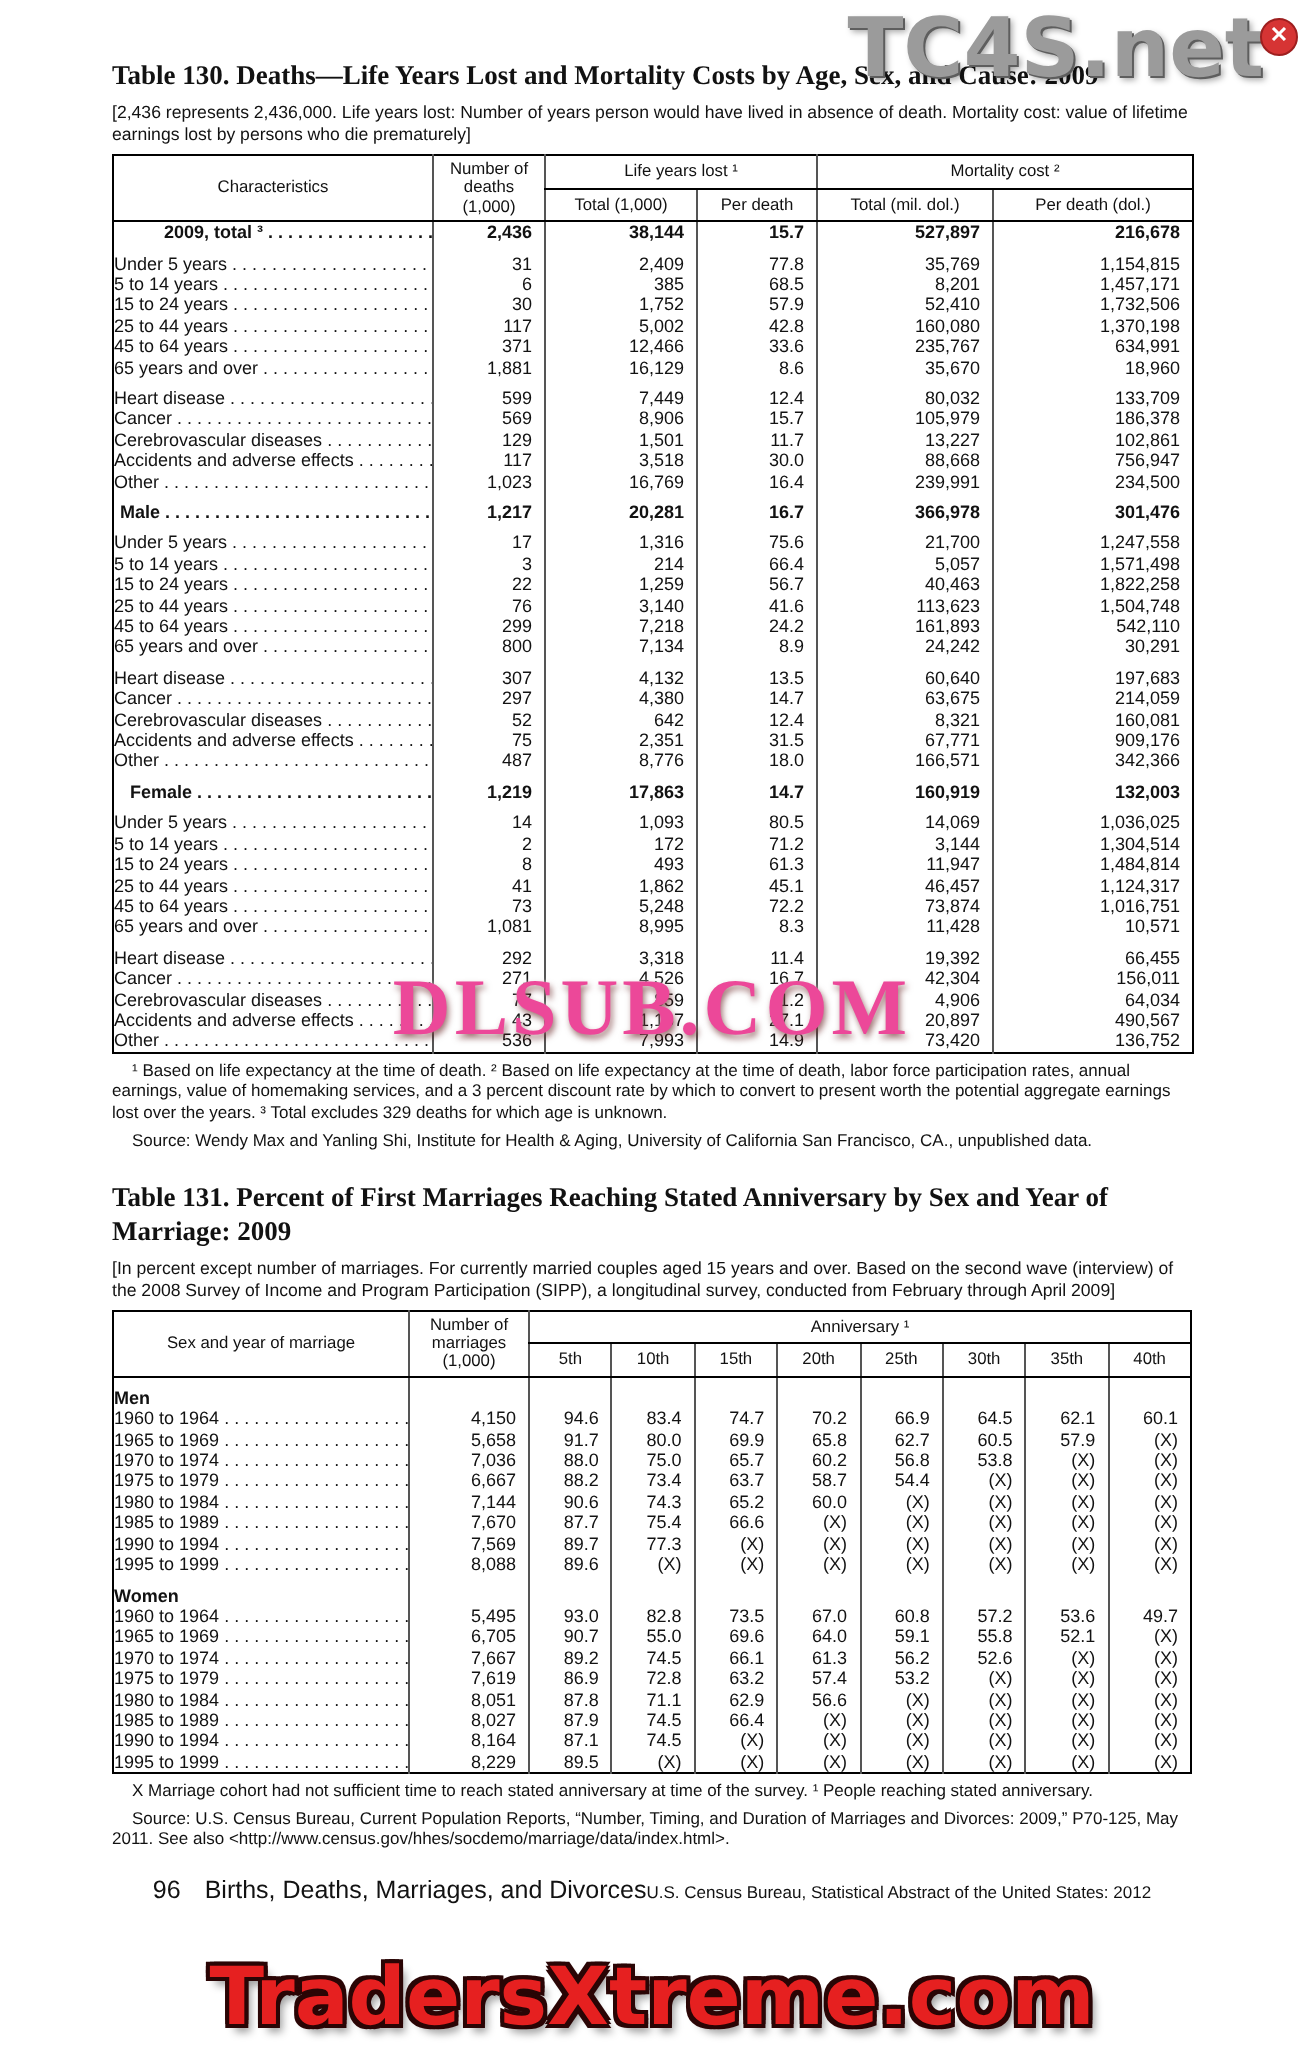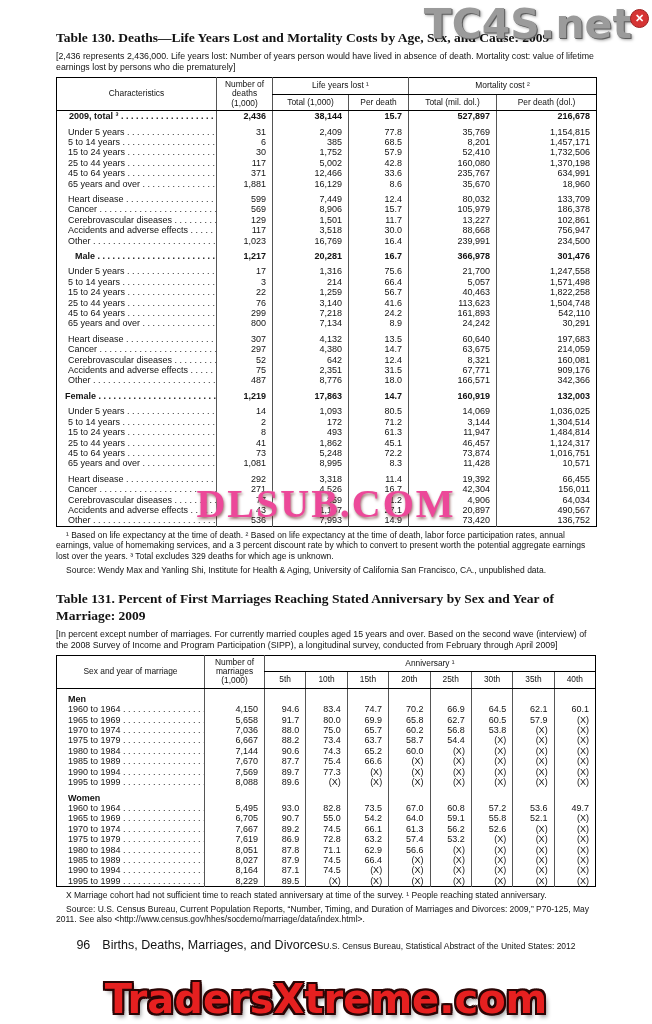--- a/index.html
+++ b/index.html
@@ -35,21 +35,21 @@
     font-size:8.4px;
     line-height:1.12;
     text-align:center;
     vertical-align:middle;
     padding:2px 2px;
     border-bottom:1px solid #000;
   }
   th.vb, td.num { border-left:1px solid #555; }
   td { font-size:9px; line-height:10.4px; vertical-align:bottom; padding:0 3px; }
   td.num { text-align:right; padding-right:6px; }
-  td.lbl { white-space:nowrap; overflow:hidden; padding-left:11px; }
+  td.lbl { white-space:nowrap; overflow:hidden; padding-left:0; }
   .leader::after {
     content:"\00a0. . . . . . . . . . . . . . . . . . . . . . . . . . . . . . . . . . . . . . . . . . . . . . . . . . . . . . . . . . . .";
   }
   tr.bold td { font-weight:bold; }
   tr.gap td { padding-top:5px; }
 
   .fn { font-size:8.5px; line-height:1.25; margin-top:3px; text-indent:10px; }
   .t131-block { margin-top:16px; }
 
   .footer { display:flex; justify-content:center; align-items:flex-end; margin-top:13px; }
@@ -119,21 +119,21 @@
       </tr>
       <tr>
         <th class="vb">Total (1,000)</th>
         <th class="vb">Per death</th>
         <th class="vb">Total (mil. dol.)</th>
         <th class="vb">Per death (dol.)</th>
       </tr>
     </thead>
     <tbody id="t130-body">
         <tr class="bold">
-          <td class="lbl" style="padding-left: 12px;"><span>2009, total ³</span><span class="leader"></span></td>
+          <td class="lbl" style="padding-left: 25px;"><span>2009, total ³</span><span class="leader"></span></td>
           <td class="num">2,436</td>
           <td class="num">38,144</td>
           <td class="num">15.7</td>
           <td class="num">527,897</td>
           <td class="num">216,678</td>
         </tr>
         <tr class="gap">
           <td class="lbl"><span>Under 5 years</span><span class="leader"></span></td>
           <td class="num">31</td>
           <td class="num">2,409</td>
@@ -215,21 +215,21 @@
         </tr>
         <tr>
           <td class="lbl"><span>Other</span><span class="leader"></span></td>
           <td class="num">1,023</td>
           <td class="num">16,769</td>
           <td class="num">16.4</td>
           <td class="num">239,991</td>
           <td class="num">234,500</td>
         </tr>
         <tr class="bold gap">
-          <td class="lbl" style="padding-left: 18px;"><span>Male</span><span class="leader"></span></td>
+          <td class="lbl" style="padding-left: 3px;"><span>Male</span><span class="leader"></span></td>
           <td class="num">1,217</td>
           <td class="num">20,281</td>
           <td class="num">16.7</td>
           <td class="num">366,978</td>
           <td class="num">301,476</td>
         </tr>
         <tr class="gap">
           <td class="lbl"><span>Under 5 years</span><span class="leader"></span></td>
           <td class="num">17</td>
           <td class="num">1,316</td>
@@ -584,21 +584,21 @@
             <td class="num">60.8</td>
             <td class="num">57.2</td>
             <td class="num">53.6</td>
             <td class="num">49.7</td>
           </tr>
           <tr>
             <td class="lbl"><span>1965 to 1969</span><span class="leader"></span></td>
             <td class="num">6,705</td>
             <td class="num">90.7</td>
             <td class="num">55.0</td>
-            <td class="num">54.2</td>
+            <td class="num">69.6</td>
             <td class="num">64.0</td>
             <td class="num">59.1</td>
             <td class="num">55.8</td>
             <td class="num">52.1</td>
             <td class="num">(X)</td>
           </tr>
           <tr>
             <td class="lbl"><span>1970 to 1974</span><span class="leader"></span></td>
             <td class="num">7,667</td>
             <td class="num">89.2</td>

